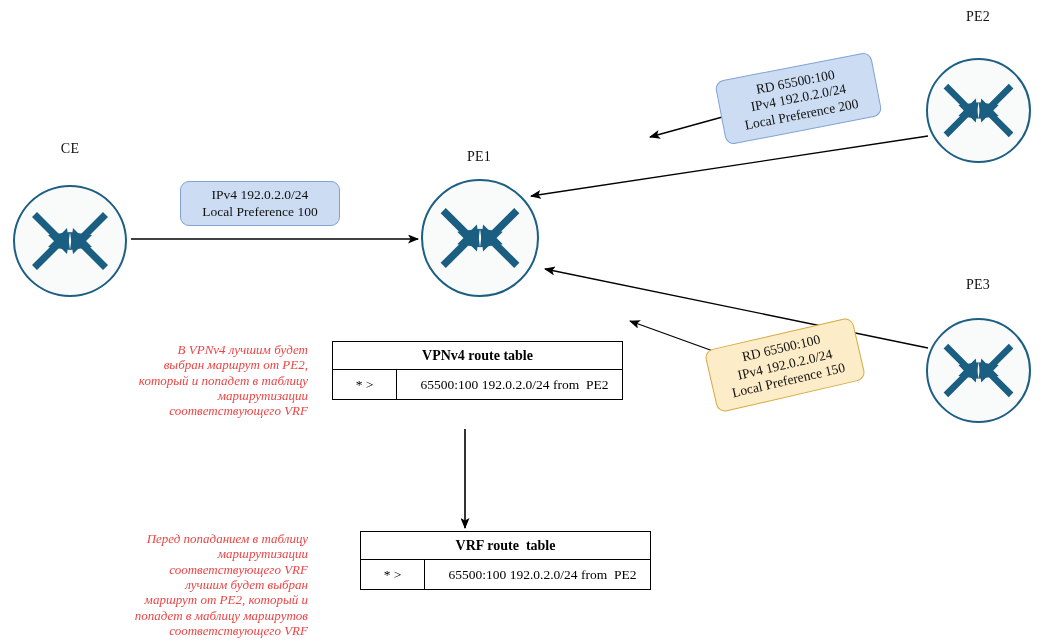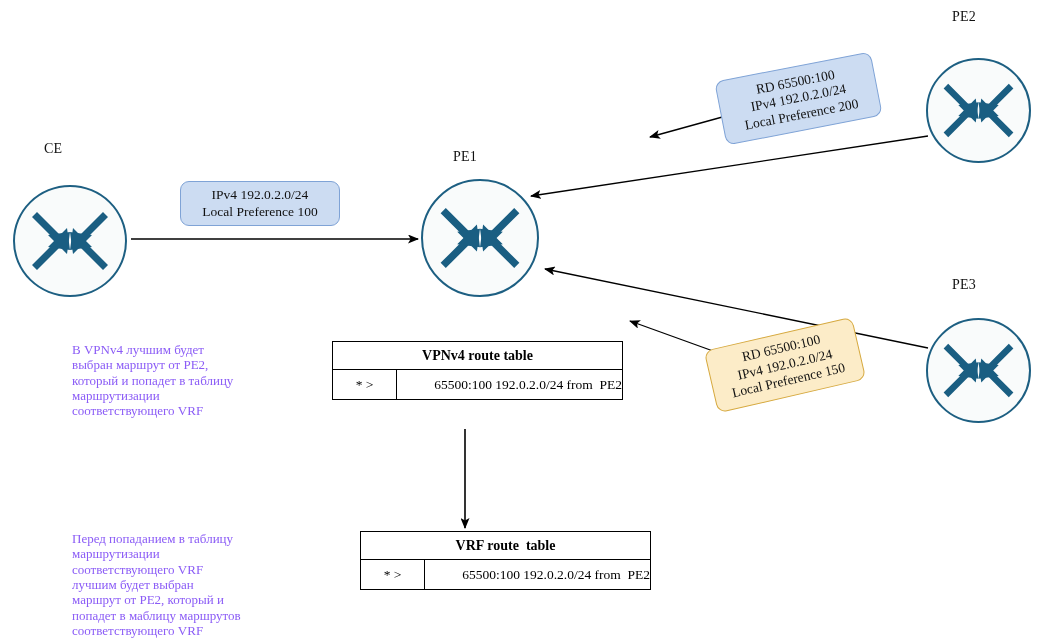--- a/index.html
+++ b/index.html
@@ -34,20 +34,21 @@
     background: #f9fbfb;
     border: 2px solid #1d5f82;
     box-sizing: border-box;
   }
   .router svg { display: block; }
 
   .node-label {
     position: absolute;
     font-size: 14px;
     color: #111111;
+    text-align: center;
     white-space: nowrap;
     letter-spacing: .2px;
   }
 
   
   .callout {
     position: absolute;
     box-sizing: border-box;
     border-radius: 9px;
     text-align: center;
@@ -90,33 +91,34 @@
     white-space: pre;
   }
   .route-table td.flag {
     width: 64px;
     height: 30px;
     text-align: center;
     white-space: pre;
   }
   .route-table td.route {
     height: 30px;
-    text-align: right;
+    text-align: center;
     padding-left: 10px;
     white-space: pre;
   }
 
   
   .note {
     position: absolute;
-    text-align: left;
+    text-align: right;
     font-size: 13px;
     line-height: 1.18;
-    color: #8b5cf6;
+    color: #ef4444;
     white-space: pre-line;
+    font-style: italic;
   }
 </style>
 </head>
 <body>
 
 <div id="canvas">
 
   <svg id="edges" viewBox="0 0 1051 644" xmlns="http://www.w3.org/2000/svg">
     <defs>
       <marker id="ah" markerWidth="11" markerHeight="9" refX="10" refY="4.5" orient="auto" markerUnits="userSpaceOnUse">

